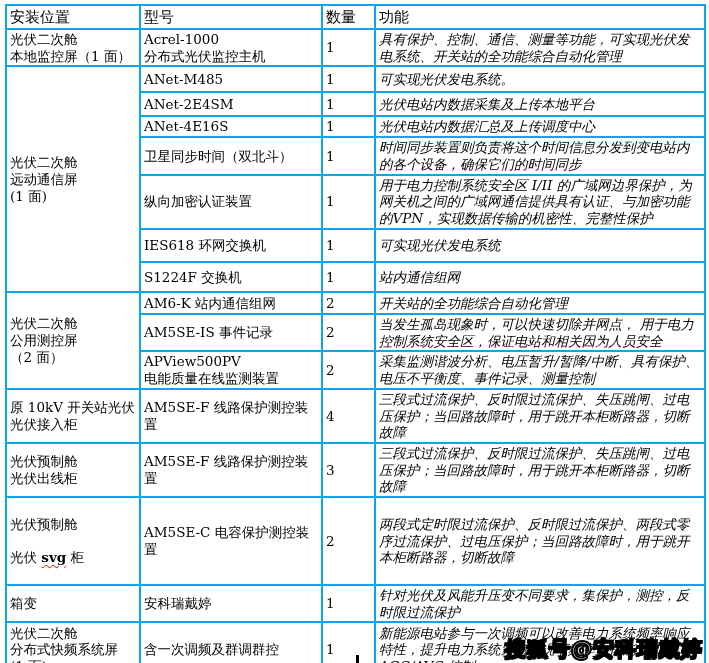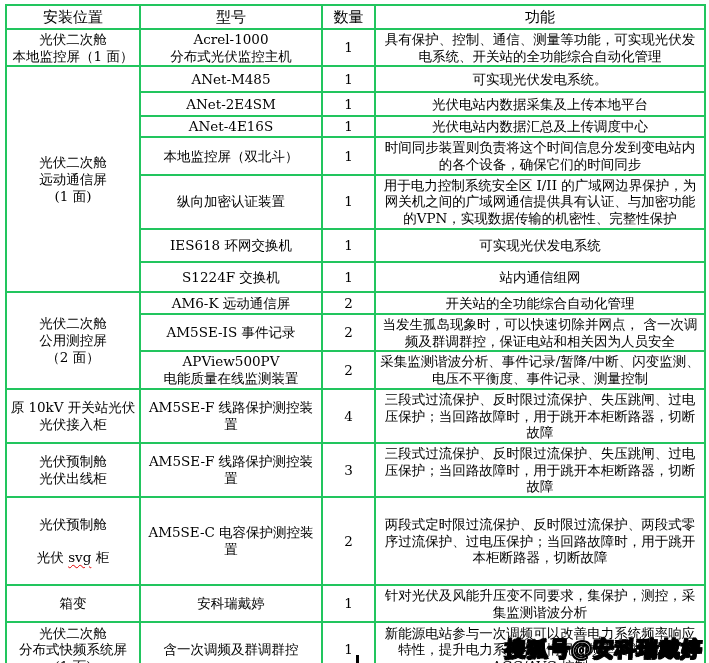--- a/index.html
+++ b/index.html
@@ -6,37 +6,38 @@
   body {
     width:709px; height:663px; background:#ffffff; position:relative;
     font-family:"DejaVu Serif","Liberation Serif",serif;
     color:#000;
   }
   .table-wrap { position:absolute; top:4px; left:5px; }
   table.equip {
     border-collapse:collapse; table-layout:fixed; width:701px;
   }
   table.equip th, table.equip td {
-    border:2px solid #22c55e;
+    border:2px solid #0ea5e9;
     padding:1px 3px;
-    text-align:center;
+    text-align:left;
     vertical-align:middle;
     white-space:pre-line;
     font-size:13.5px;
     line-height:1.24;
     overflow:hidden;
   }
   table.equip th { font-size:15px; font-weight:normal; }
-  td.func-cell { padding:0 4px; }
+  td.func-cell { padding:0 4px;font-style:italic; }
   .squiggle {
     text-decoration-line:underline;
     text-decoration-style:wavy;
     text-decoration-color:#e00000;
     text-decoration-thickness:1px;
     text-underline-offset:2px;
+    font-weight:bold;
   }
   .bottom-tick {
     position:absolute; left:356px; top:655px; width:3px; height:8px;
     background:#000;
   }
   .watermark {
     position:absolute; right:6px; bottom:0px;
     font-family:"DejaVu Sans","Liberation Sans",sans-serif;
     font-size:21px; font-weight:bold; letter-spacing:1px;
     color:#ffffff;
@@ -88,21 +89,21 @@
         <td>ANet-2E4SM</td>
         <td>1</td>
         <td class="func-cell">光伏电站内数据采集及上传本地平台</td>
       </tr>
       <tr style="height:16px">
         <td>ANet-4E16S</td>
         <td>1</td>
         <td class="func-cell">光伏电站内数据汇总及上传调度中心</td>
       </tr>
       <tr style="height:37px">
-        <td>本地监控屏（双北斗）</td>
+        <td>卫星同步时间（双北斗）</td>
         <td>1</td>
         <td class="func-cell">时间同步装置则负责将这个时间信息分发到变电站内的各个设备，确保它们的时间同步</td>
       </tr>
       <tr style="height:49px">
         <td>纵向加密认证装置</td>
         <td>1</td>
         <td class="func-cell">用于电力控制系统安全区 I/II 的广域网边界保护，为网关机之间的广域网通信提供具有认证、与加密功能的VPN，实现数据传输的机密性、完整性保护</td>
       </tr>
       <tr style="height:33px">
         <td>IES618 环网交换机</td>
@@ -112,34 +113,34 @@
       <tr style="height:30px">
         <td>S1224F 交换机</td>
         <td>1</td>
         <td class="func-cell">站内通信组网</td>
       </tr>
 
       <tr style="height:22px">
         <td rowspan="3">光伏二次舱
 公用测控屏
 （2 面）</td>
-        <td>AM6-K 远动通信屏</td>
+        <td>AM6-K 站内通信组网</td>
         <td>2</td>
         <td class="func-cell">开关站的全功能综合自动化管理</td>
       </tr>
       <tr style="height:35px">
         <td>AM5SE-IS 事件记录</td>
         <td>2</td>
-        <td class="func-cell">当发生孤岛现象时，可以快速切除并网点， 含一次调频及群调群控，保证电站和相关因为人员安全</td>
+        <td class="func-cell">当发生孤岛现象时，可以快速切除并网点， 用于电力控制系统安全区，保证电站和相关因为人员安全</td>
       </tr>
       <tr style="height:37px">
         <td>APView500PV
 电能质量在线监测装置</td>
         <td>2</td>
-        <td class="func-cell">采集监测谐波分析、事件记录/暂降/中断、闪变监测、电压不平衡度、事件记录、测量控制</td>
+        <td class="func-cell">采集监测谐波分析、电压暂升/暂降/中断、具有保护、电压不平衡度、事件记录、测量控制</td>
       </tr>
 
       <tr style="height:36px">
         <td>原 10kV 开关站光伏
 光伏接入柜</td>
         <td>AM5SE-F 线路保护测控装置</td>
         <td>4</td>
         <td class="func-cell">三段式过流保护、反时限过流保护、失压跳闸、过电压保护；当回路故障时，用于跳开本柜断路器，切断故障</td>
       </tr>
 
@@ -158,21 +159,21 @@
         </td>
         <td>AM5SE-C 电容保护测控装置</td>
         <td>2</td>
         <td class="func-cell">两段式定时限过流保护、反时限过流保护、两段式零序过流保护、过电压保护；当回路故障时，用于跳开本柜断路器，切断故障</td>
       </tr>
 
       <tr style="height:31px">
         <td>箱变</td>
         <td>安科瑞戴婷</td>
         <td>1</td>
-        <td class="func-cell">针对光伏及风能升压变不同要求，集保护，测控，采集监测谐波分析</td>
+        <td class="func-cell">针对光伏及风能升压变不同要求，集保护，测控，反时限过流保护</td>
       </tr>
 
       <tr style="height:55px">
         <td>光伏二次舱
 分布式快频系统屏
 (1 面)</td>
         <td>含一次调频及群调群控</td>
         <td>1</td>
         <td class="func-cell">新能源电站参与一次调频可以改善电力系统频率响应特性，提升电力系统紧急情况下频率支撑能力。
 AGC/AVC 控制</td>

